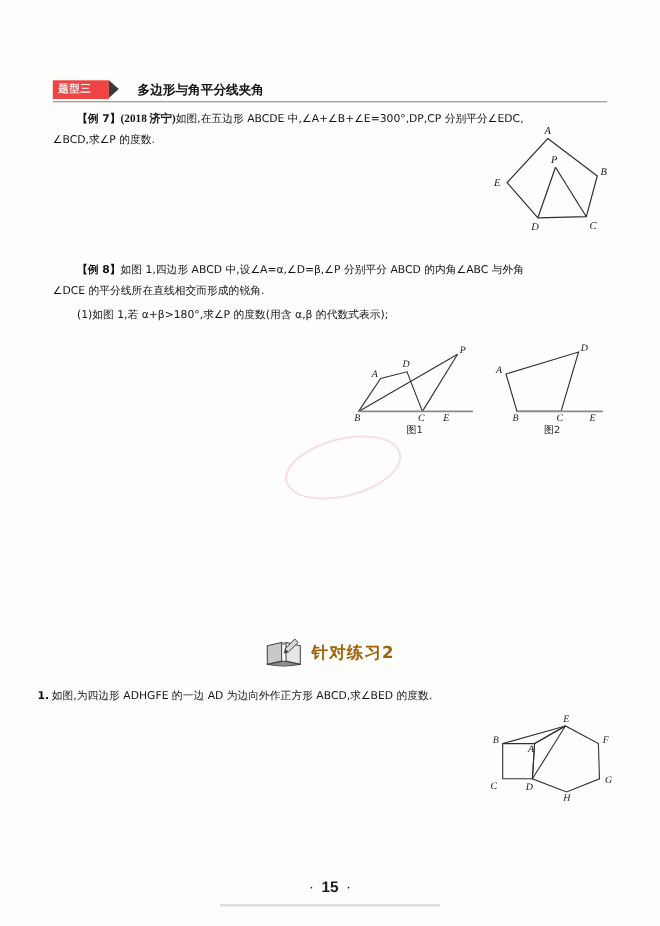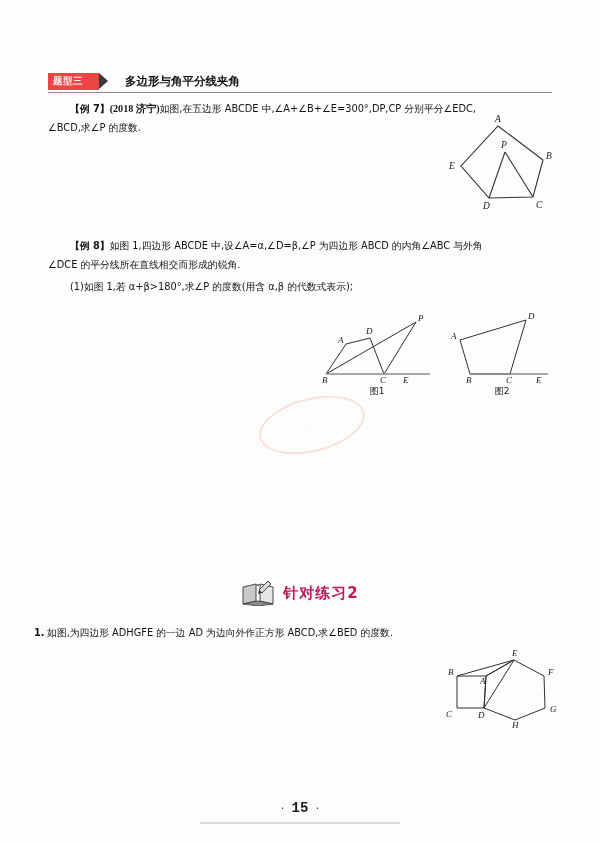--- a/index.html
+++ b/index.html
@@ -182,21 +182,21 @@
     right: 0;
     top: 580px;
     display: flex;
     justify-content: center;
     align-items: center;
   }
   .practice-title {
     font-size: 15px;
     font-weight: bold;
     font-family: "DejaVu Sans", sans-serif;
-    color: #be185d;
+    color: #a16207;
     letter-spacing: 1px;
     margin-left: 8px;
   }
   .book-icon { width: 34px; height: 26px; }
 
   
   .footer {
     position: absolute;
     left: 0;
     right: 0;
@@ -207,21 +207,21 @@
     position: absolute;
     left: 200px;
     right: 200px;
     bottom: 18px;
     height: 2px;
     background: #d9d9d9;
   }
   .pageno {
     font-size: 14px;
     font-weight: bold;
-    font-family: Liberation Mono, monospace;
+    font-family: Liberation Sans, sans-serif;
     color: #1d1d1d;
   }
   .pagedot { font-size: 12px; color: #1d1d1d; margin: 0 7px; }
 </style>
 </head>
 <body>
 
 <div class="page">
 
 
@@ -248,21 +248,21 @@
         <text x="103" y="47">B</text>
         <text x="93" y="96">C</text>
         <text x="40" y="97">D</text>
         <text x="6" y="57">E</text>
         <text x="58" y="36">P</text>
       </g>
     </svg>
   </div>
 
   <div class="para" id="ex8-text">
-    <span style="padding-left:22px"></span><span class="bold han">【例 8】</span><span class="han">如图 1,四边形 ABCDE 中,设∠A=α,∠D=β,∠P 为四边形 ABCD 的内角∠ABC 与外角</span><br>
+    <span style="padding-left:22px"></span><span class="bold han">【例 8】</span><span class="han">如图 1,四边形 ABCD 中,设∠A=α,∠D=β,∠P 分别平分 ABCD 的内角∠ABC 与外角</span><br>
     <span class="han">∠DCE 的平分线所在直线相交而形成的锐角.</span>
   </div>
 
   <div class="para" id="ex8-q1">
     <span style="padding-left:22px"></span><span class="han">(1)如图 1,若 α+β&gt;180°,求∠P 的度数(用含 α,β 的代数式表示);</span>
   </div>
 
   <div class="fig" id="fig-1">
     <svg width="118" height="72" viewBox="0 0 118 72">
       <g fill="none" stroke="#303030" stroke-width="1">

